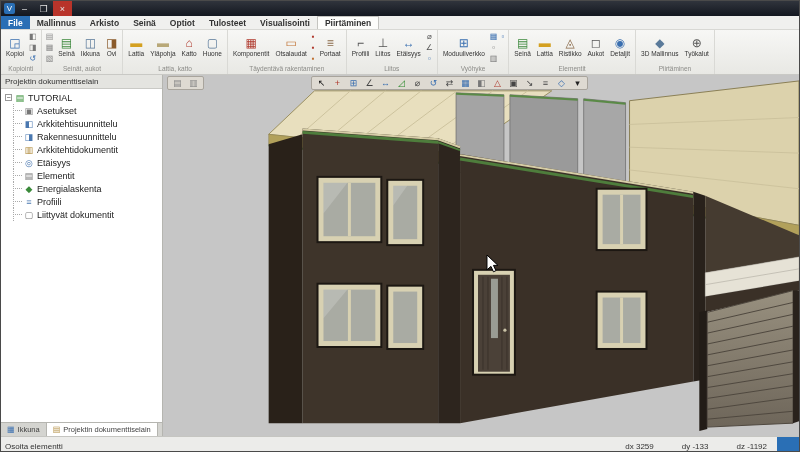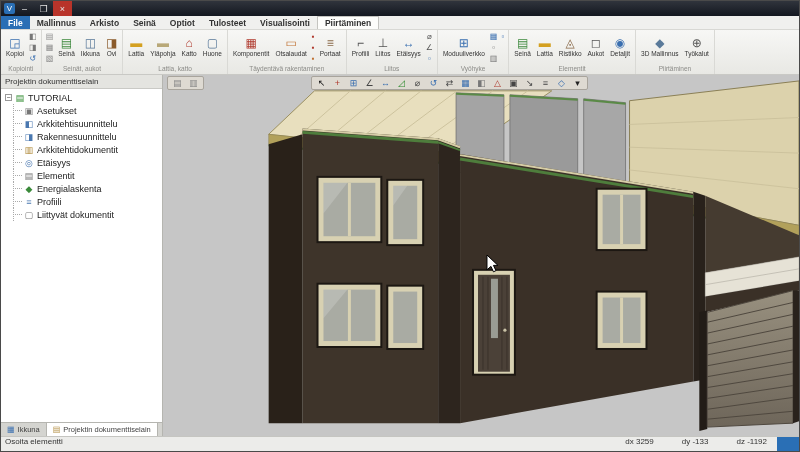--- a/index.html
+++ b/index.html
@@ -50,21 +50,21 @@
   .side-tab .glyph{font-size:8px;}
 
   
   .viewport{flex:1 1 auto;position:relative;background:#c6c6c6;overflow:hidden;}
   .viewport svg{display:block;width:100%;height:100%;}
   .vp-toolbar{position:absolute;top:1px;left:148px;height:14px;background:#dedad2;border:1px solid #a8a49c;border-radius:2px;display:flex;align-items:center;padding:0 2px;gap:1px;}
   .vp-mini{position:absolute;top:1px;left:4px;height:14px;background:#dedad2;border:1px solid #a8a49c;border-radius:2px;display:flex;align-items:center;padding:0 2px;gap:1px;}
   .vp-tool{width:15px;height:12px;display:flex;align-items:center;justify-content:center;font-size:9px;line-height:12px;}
 
   
-  .statusbar{height:15px;flex:0 0 15px;background:#ececea;border-top:1px solid #c5c5c1;display:flex;align-items:flex-start;font-size:8px;color:#333;padding-left:4px;}
+  .statusbar{height:15px;flex:0 0 15px;background:#ececea;border-top:1px solid #c5c5c1;display:flex;align-items:flex-end;font-size:8px;color:#333;padding-left:4px;}
   .status-coords{margin-left:auto;display:flex;gap:28px;margin-right:10px;white-space:nowrap;}
   .status-block{width:22px;height:14px;background:#2a6fb5;flex:0 0 22px;}
 </style>
 </head>
 <body>
 
 <div class="window">
 
   <div class="titlebar">
     <div class="app-badge">V</div>

